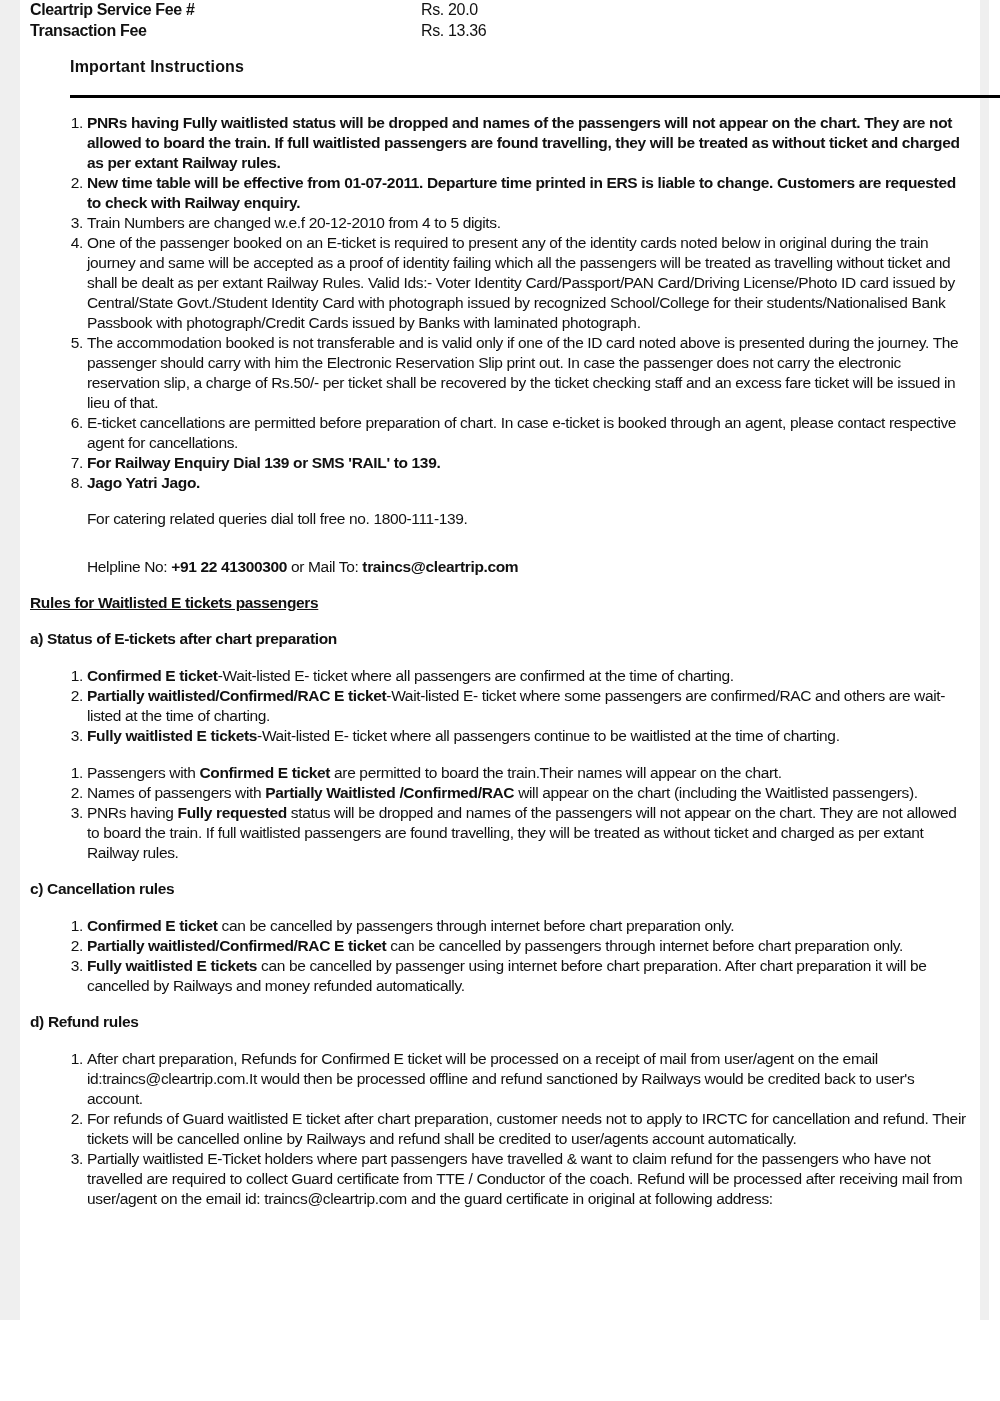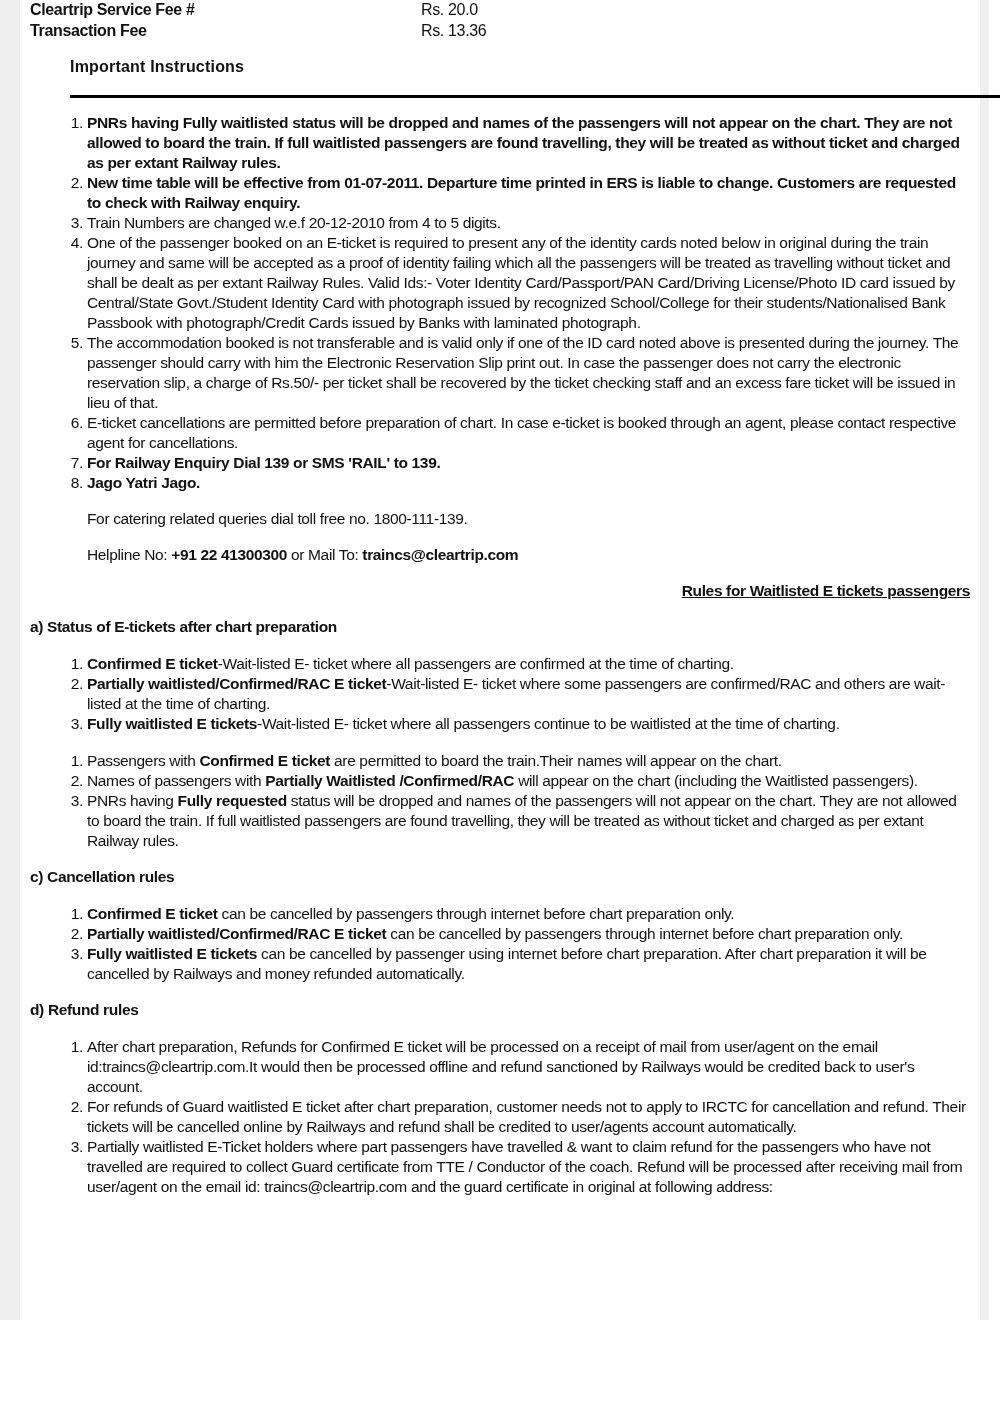--- a/index.html
+++ b/index.html
@@ -16,22 +16,22 @@
   .fee-row .val { }
 
   .sec-title { margin-top:15px; font-size:16px; font-weight:bold; letter-spacing:0.2px; padding-bottom:18px; border-bottom:3px solid #000; width:940px;margin-left:40px; }
 
   ol { margin:0; padding-left:57px; }
   ol li { padding-left:0px; }
   ol.imp { margin-top:15px; }
   .b { font-weight:bold; }
   .para { margin-left:57px; }
   .para.catering { margin-top:16px; }
-  .para.helpline { margin-top:16px; }
-  .rules-title { text-align:right; margin-top:16px; text-decoration:underline; font-weight:bold; }
+  .para.helpline { margin-top:28px; }
+  .rules-title { text-align:left; margin-top:16px; text-decoration:underline; font-weight:bold; }
   .sub-title { margin-top:16px; font-weight:bold; }
   ol.sub { margin-top:17px; }
 </style>
 </head>
 <body>
 
 <div class="frame">
   <div class="gutter-left"></div>
   <div class="gutter-right"></div>
   <div class="page">

